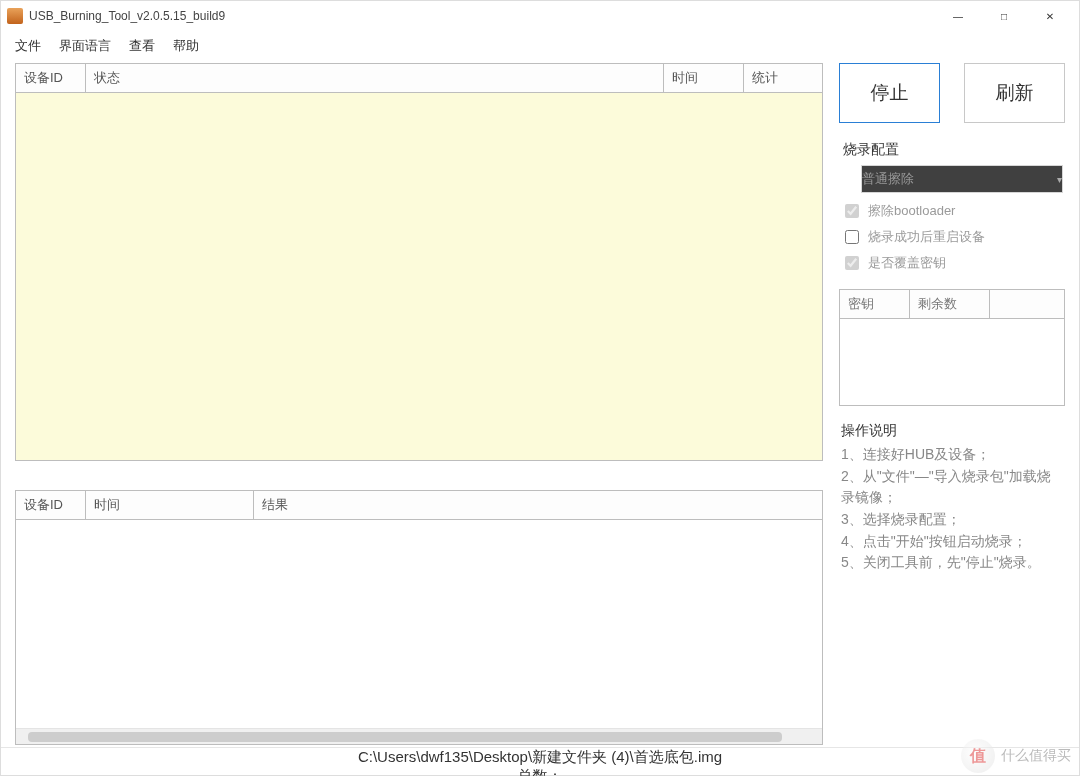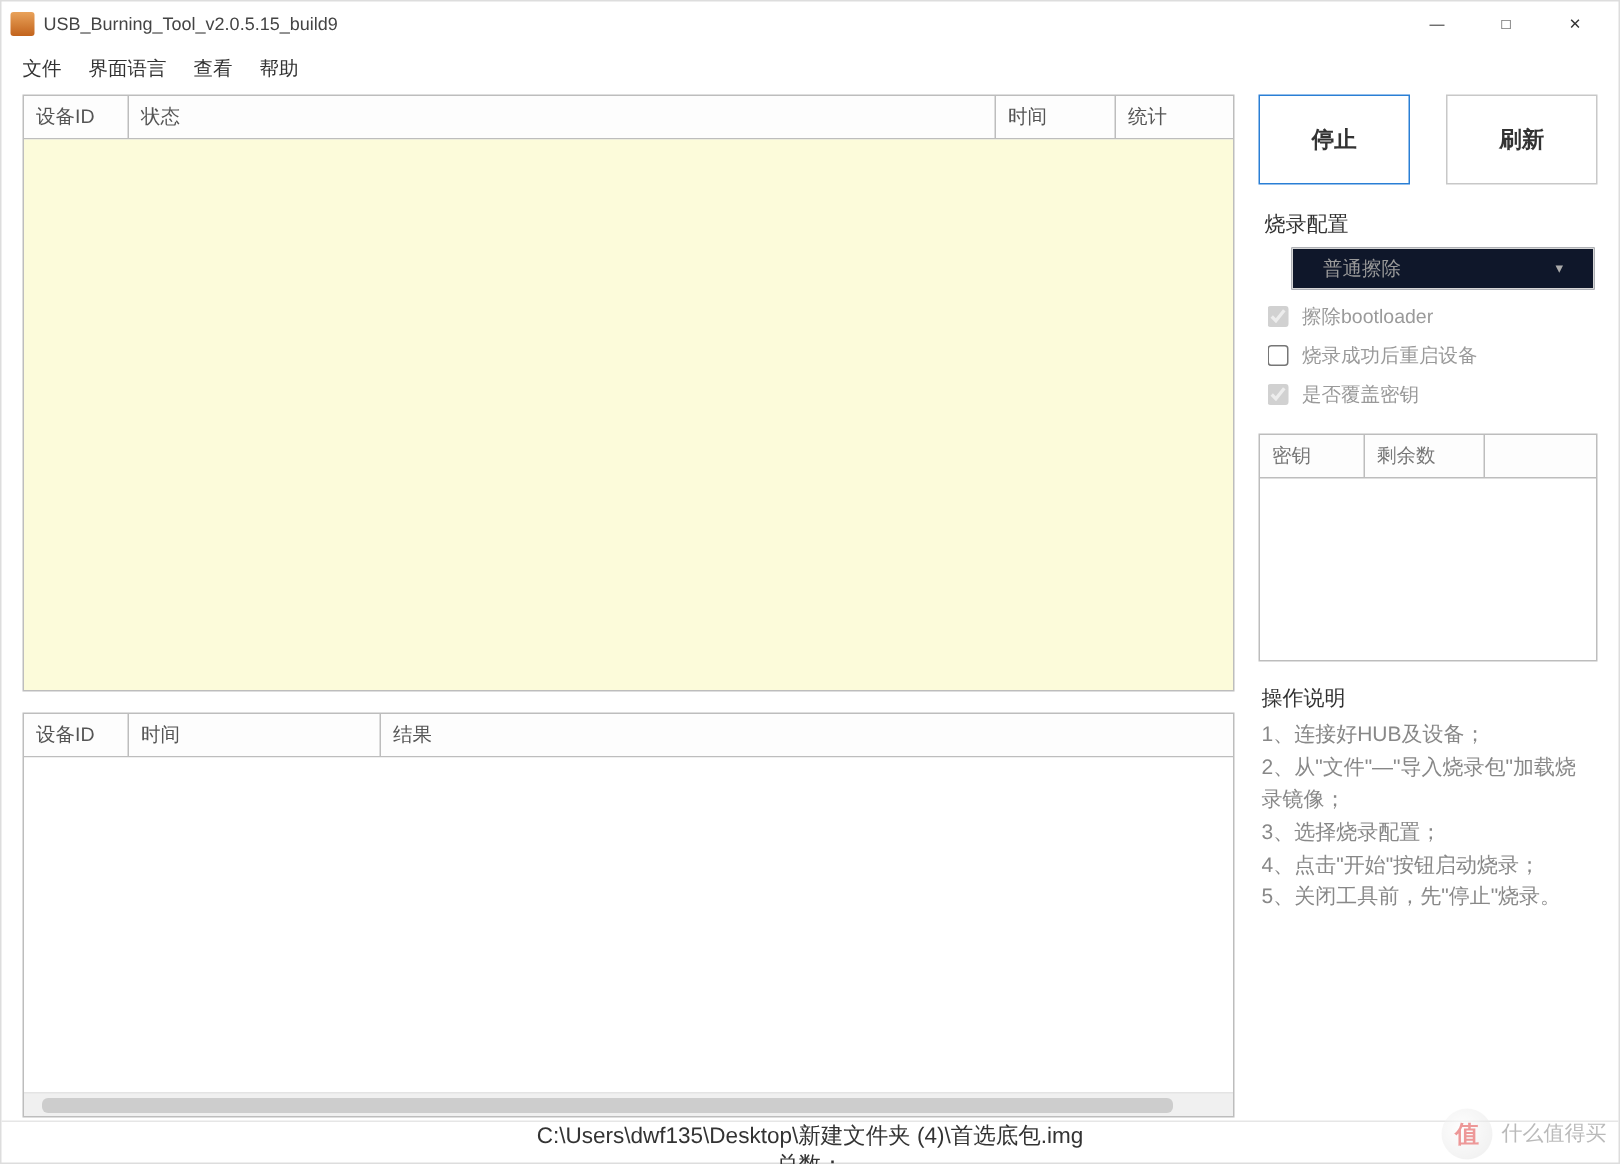--- a/index.html
+++ b/index.html
@@ -11,47 +11,47 @@
   .titlebar .title { flex: 0 0 auto; font-size: 12px; color: #444; }
   .titlebar .spacer { flex: 1; }
   .win-controls { display: flex; gap: 0; }
   .win-btn { width: 46px; height: 30px; display: flex; align-items: center; justify-content: center; cursor: pointer; }
   .win-btn .glyph { font-family: "Segoe MDL2 Assets", sans-serif; font-size: 10px; color: #333; }
   
   .menubar { display: flex; gap: 18px; padding: 6px 14px 10px 14px; font-size: 13px; }
   .menu-item { cursor: pointer; }
   
   .content { position: absolute; top: 62px; left: 14px; right: 14px; bottom: 30px; display: flex; gap: 16px; }
-  .left-col { flex: 1; display: flex; flex-direction: column; gap: 14px; min-width: 0; }
+  .left-col { flex: 1; display: flex; flex-direction: column; gap: 29px; min-width: 0; }
   .right-col { width: 226px; display: flex; flex-direction: column; }
   
   .panel { border: 1px solid #bdbdbd; background: #fff; }
   .col-header-row { display: flex; background: #fff; border-bottom: 1px solid #bdbdbd; }
   .col-header { border-right: 1px solid #bdbdbd; padding: 5px 8px; color: #555; font-size: 13px; background: #fdfdfd; white-space: nowrap; }
   .col-header:last-child { border-right: none; }
   .panel-body { background: #fcfbda; height: 100%; }
   .upper-panel { height: 398px; display: flex; flex-direction: column; }
   .upper-panel .panel-body { flex: 1; }
   .lower-panel { flex: 1; display: flex; flex-direction: column; }
   .lower-panel .panel-body { flex: 1; background: #fff; }
   .lower-panel .hscroll { height: 16px; background: #f0f0f0; border-top: 1px solid #e4e4e4; position: relative; }
   .lower-panel .hscroll .thumb { position: absolute; left: 12px; right: 40px; top: 3px; height: 10px; background: #cdcdcd; border-radius: 4px; }
   
   .btn-row { display: flex; gap: 24px; margin-bottom: 14px; }
-  .btn { flex: 1; height: 60px; border: 1px solid #c8c8c8; background: #fff; display: flex; align-items: center; justify-content: center; font-size: 15px; cursor: pointer; font-weight: bold; }
+  .btn { flex: 1; height: 60px; border: 1px solid #c8c8c8; background: #fff; display: flex; align-items: center; justify-content: center; font-size: 19px; cursor: pointer; }
   .btn.primary { border: 1px solid #2a7fd5; color: #333; }
   .group-title { font-size: 14px; color: #333; margin: 4px 0 6px 2px; }
   .config-group { margin-bottom: 10px; padding: 0 2px; }
   .check-row { display: flex; align-items: center; gap: 6px; margin: 6px 0; color: #888; }
   .check-row input[type=checkbox] { width: 14px; height: 14px; accent-color: #9e9e9e; }
   .check-row.disabled { color: #9a9a9a; }
   .check-row.enabled { color: #9a9a9a; }
-  .dropdown { margin: 4px 0 8px 20px; height: 28px; border: 1px solid #d6d6d6; background: #0f172a; display: flex; align-items: center; padding: 0 20px; color: #999; font-size: 13px; justify-content: space-between; cursor: pointer; }
+  .dropdown { margin: 4px 0 8px 20px; height: 28px; border: 1px solid #d6d6d6; background: #404040; display: flex; align-items: center; padding: 0 0; color: #999; font-size: 13px; justify-content: space-between; cursor: pointer; }
   .dropdown .chev { font-size: 10px; color: #aaa; }
-  .key-panel { border: 1px solid #bdbdbd; height: 152px; }
+  .key-panel { border: 1px solid #bdbdbd; height: 117px; }
   .key-panel .col-header-row .col-header { color: #777; }
   .instructions-title { font-size: 14px; margin: 16px 0 4px 2px; }
   .instructions { font-size: 14px; color: #888; line-height: 1.55; padding: 0 2px; }
   
   .statusbar { position: absolute; left: 0; right: 0; bottom: 0; height: 28px; display: flex; align-items: center; border-top: 1px solid #e6e6e6; font-size: 15px; padding: 0 4px; flex-direction: column; }
   .status-seg { padding: 0 8px; white-space: nowrap; }
   .status-seg.path { flex: 0 0 auto; }
   .status-seg.size { margin-left: 30px; width: 250px; }
   .status-seg.count { }
   .status-seg.success { }

